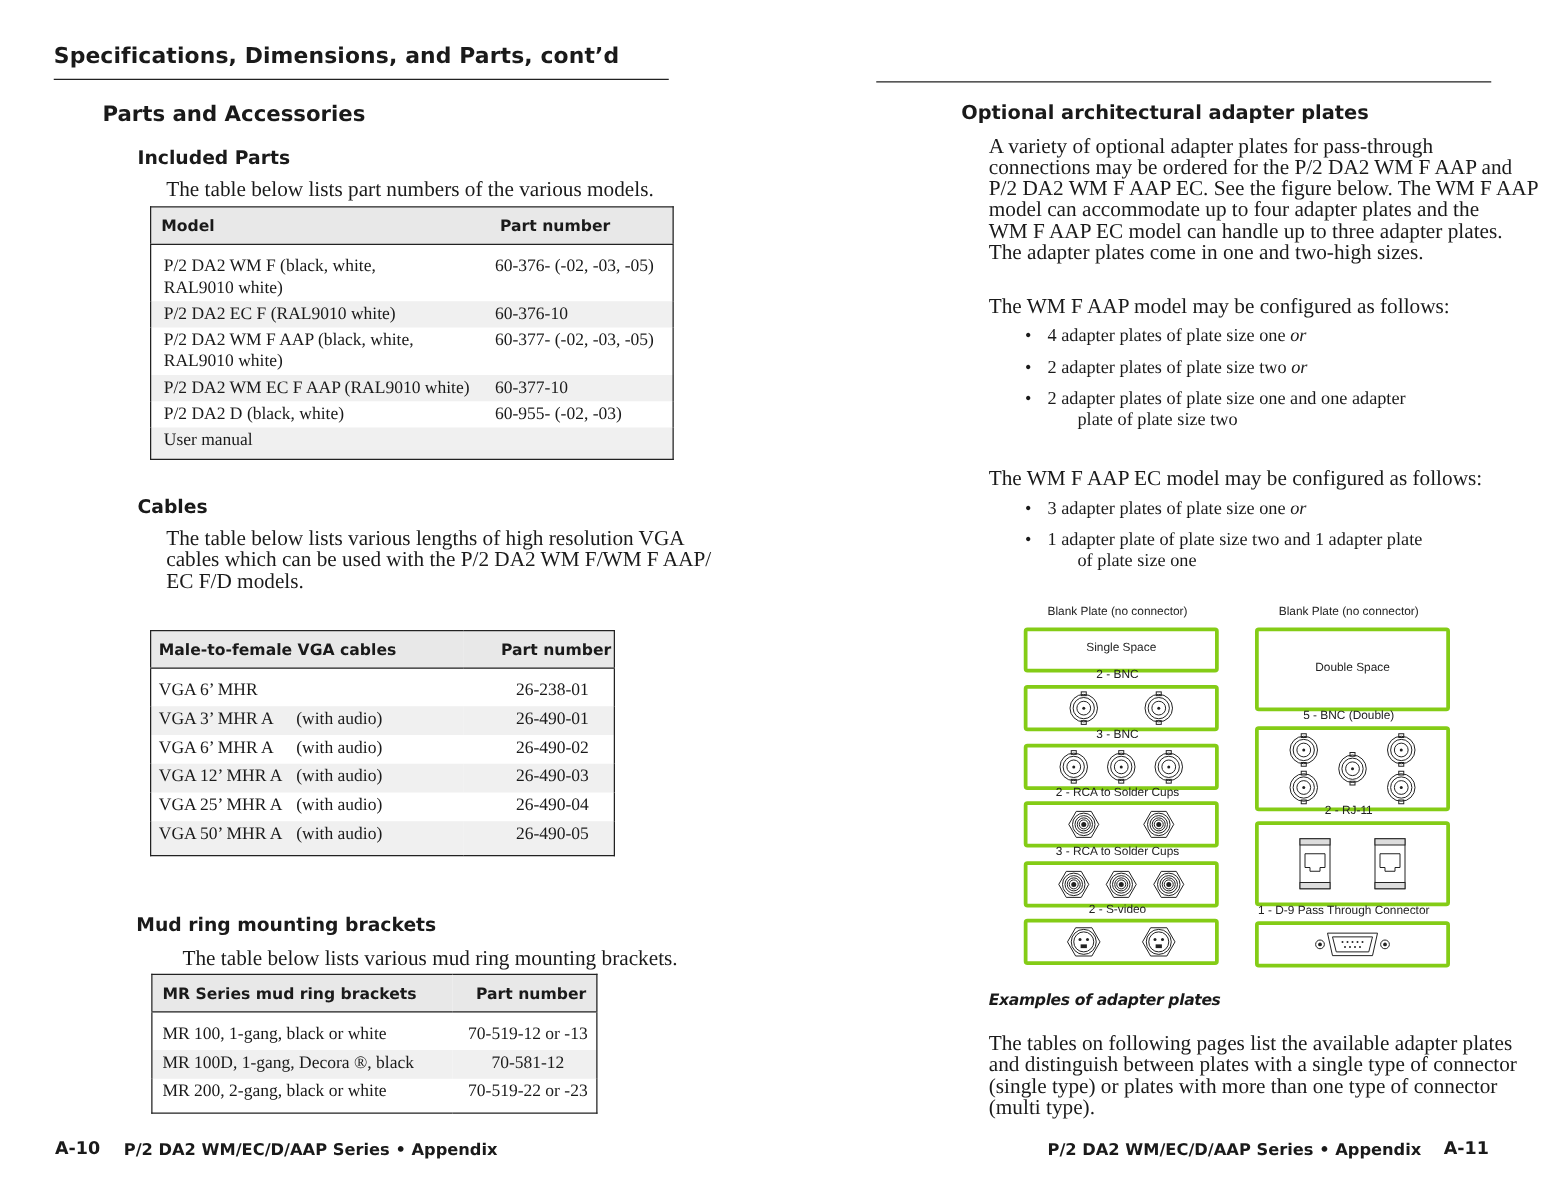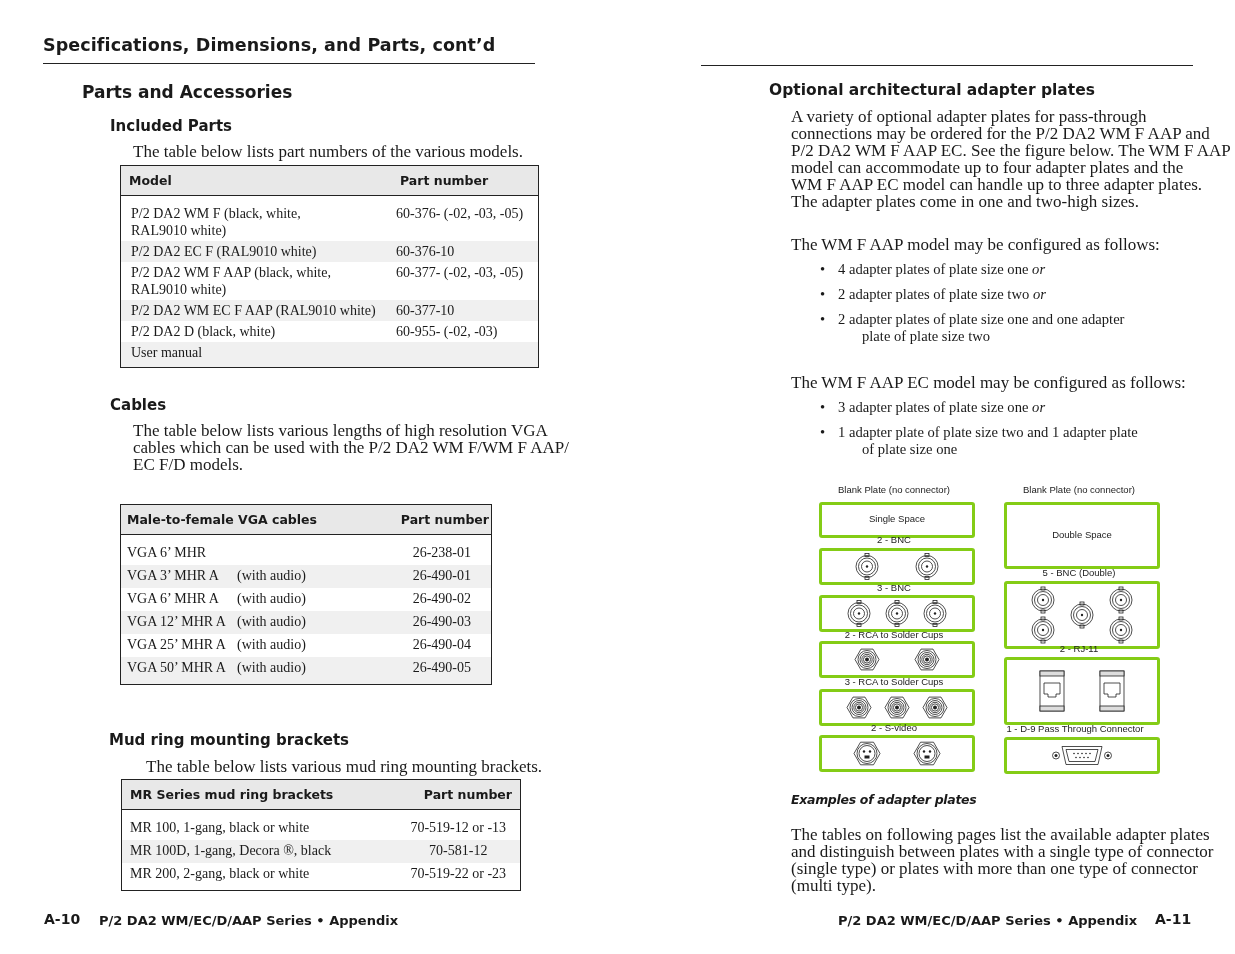--- a/index.html
+++ b/index.html
@@ -126,21 +126,21 @@
       <tr class="alt">
         <td style="padding-left: 6px; height: 19px; padding-bottom: 6px;"><span style="display: inline-block; min-width: 110px;">VGA 50’ MHR A</span><span>(with audio)</span></td>
         <td class="center" style="padding-left: 30px;">26-490-05</td>
       </tr>
     </tbody>
 </table>
 
 <div class="abs sans-b h3" style="left:109px; top:731px;">Mud ring mounting brackets</div>
 <div class="abs body-text" style="left:132px; top:758px;margin-left:14px;">The table below lists various mud ring mounting brackets.</div>
 
-<table class="spec" style="left:121px; top:779px; width:400px;">
+<table class="spec" style="left:121px; top:779px; width:357px;">
   <thead>
     <tr>
       <th>MR Series mud ring brackets</th>
       <th class="right" style="padding-right:8px;">Part number</th>
     </tr>
   </thead>
   <tbody id="mud-body">
       <tr class="first">
         <td style="height: 19px;">MR 100, 1-gang, black or white</td>
         <td class="center" style="padding-right: 2px;">70-519-12 or -13</td>

